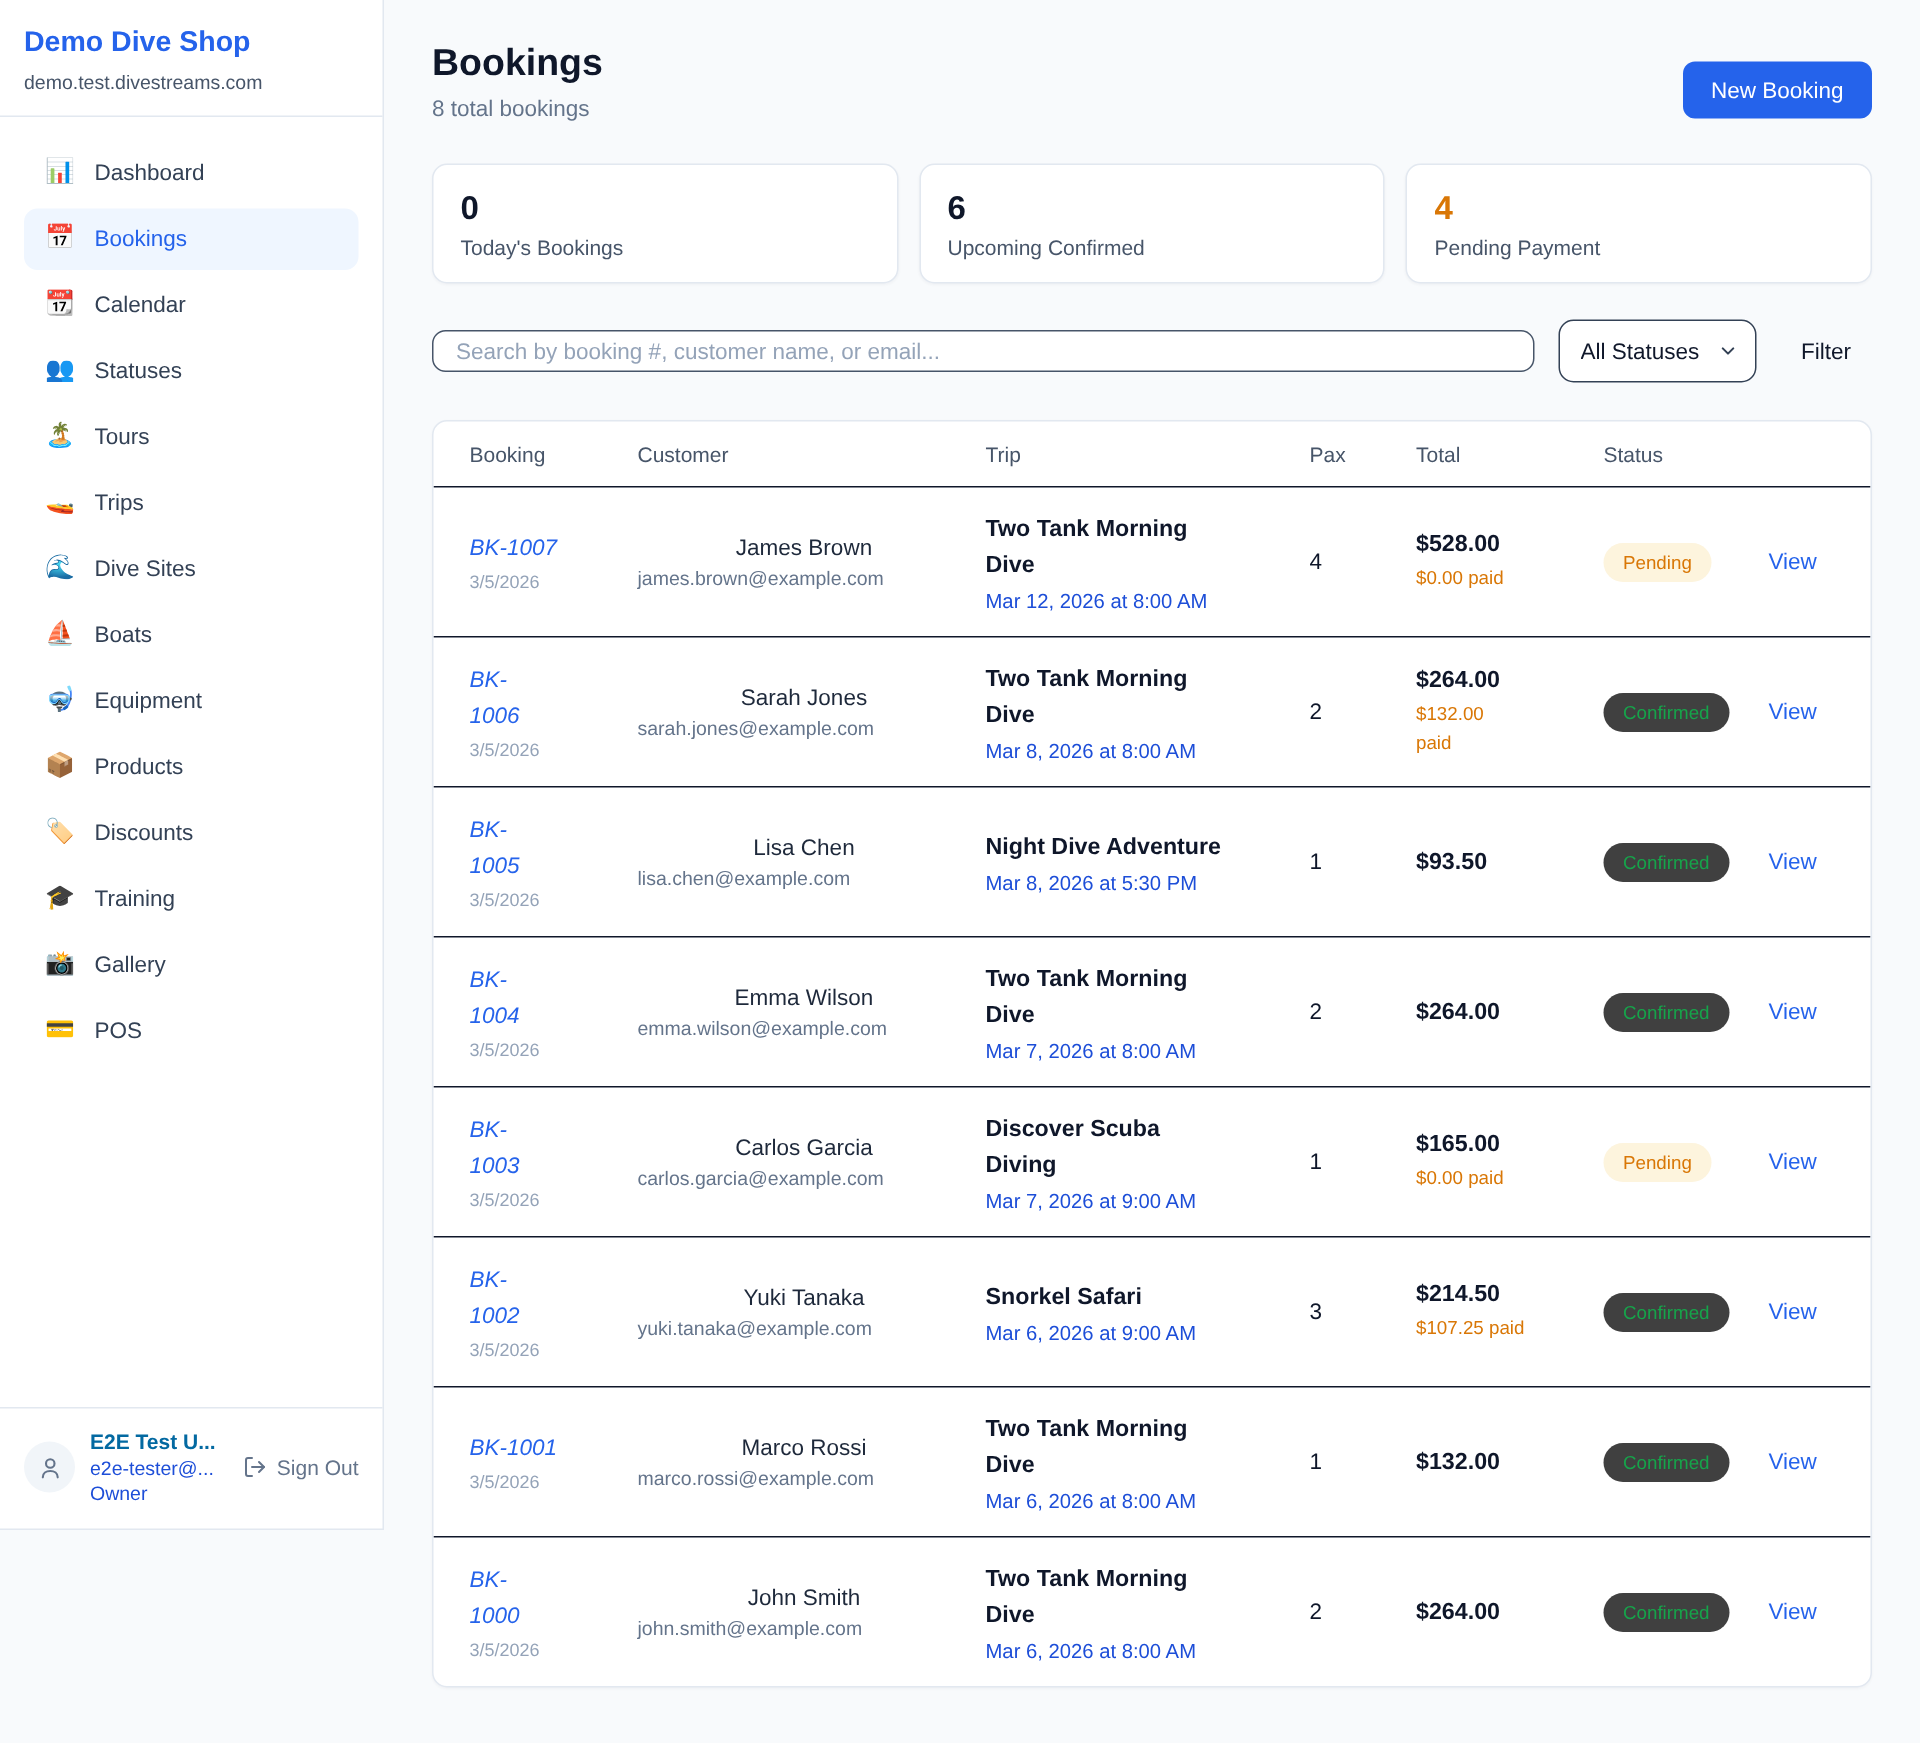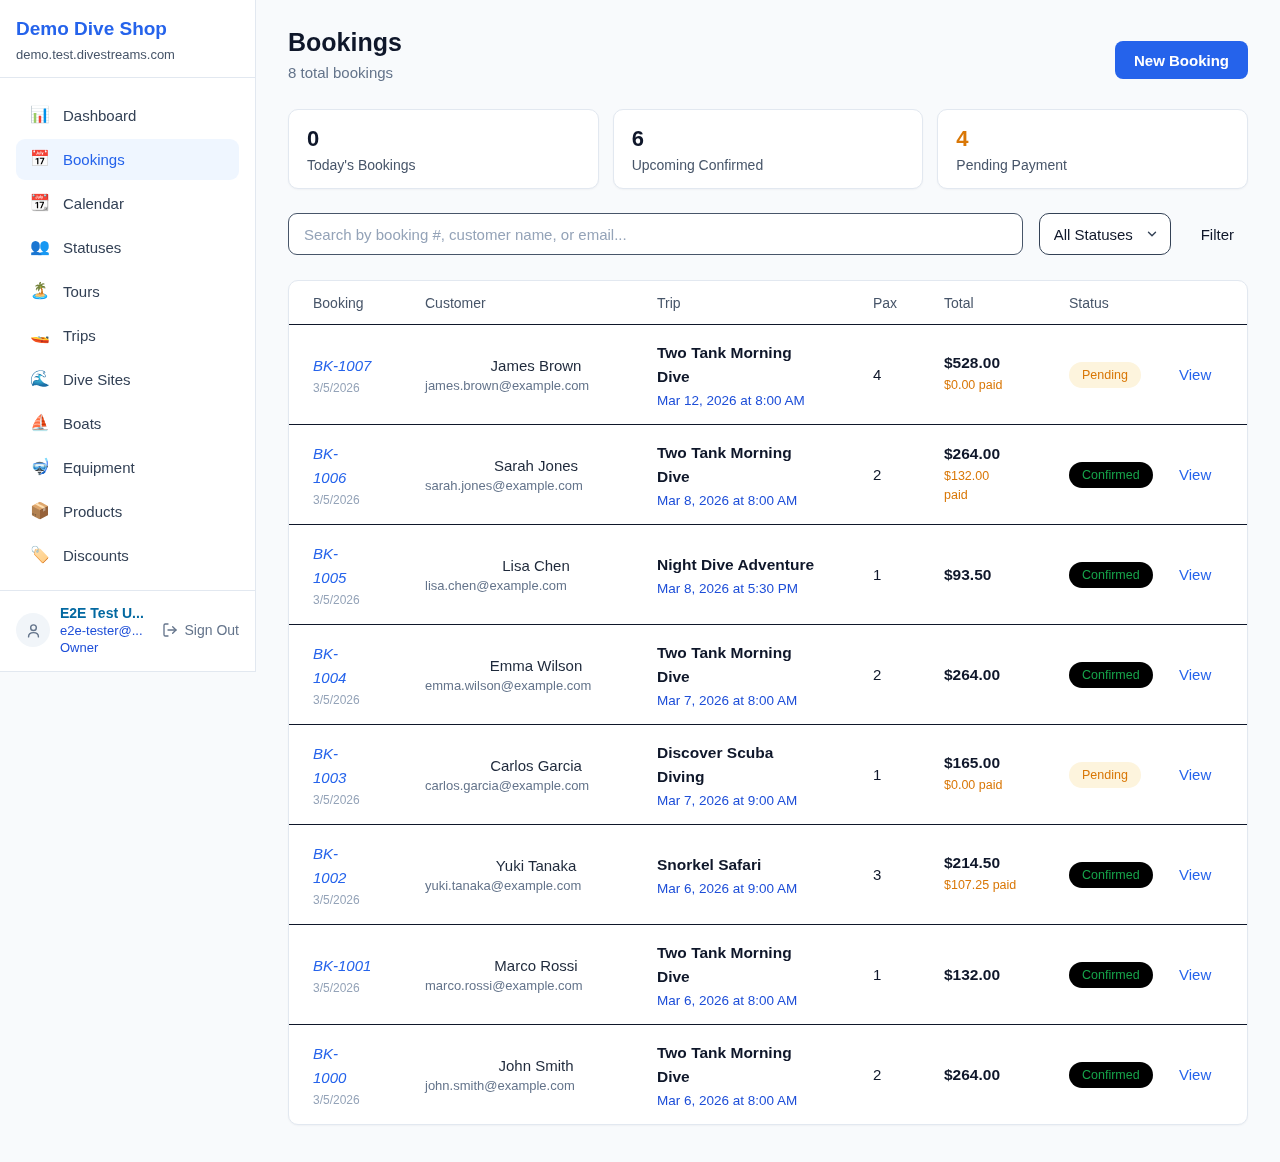--- a/index.html
+++ b/index.html
@@ -8,21 +8,21 @@
     width: 1280px; height: 1162px;
     background: #f8fafc;
     font-family: "Liberation Sans", sans-serif;
     color: #0f172a;
     -webkit-font-smoothing: antialiased;
   }
   .app { display: flex; align-items: flex-start; }
 
   
   .sidebar {
-    width: 256px; min-width: 256px; height: 672px;
+    width: 256px; min-width: 256px; height: 1020px;
     background: #ffffff;
     border-right: 1px solid #e2e8f0;
     border-bottom: 1px solid #e2e8f0;
     display: flex; flex-direction: column; justify-content: flex-end;
   }
   .brand { padding: 18px 16px 15px; border-bottom: 1px solid #e2e8f0; }
   .brand-name { color: #2563eb; font-size: 19px; font-weight: bold; line-height: 1.2; }
   .brand-domain { color: #475569; font-size: 13px; margin-top: 6px; }
   .nav { padding: 17px 16px 8px; flex: 1 1 auto; overflow: hidden; }
   .nav-item {
@@ -52,34 +52,34 @@
   }
 
   
   .main { flex: 1; padding: 28px 32px 0; }
   .page-header { display: flex; justify-content: space-between; align-items: flex-start; }
   .page-title { font-size: 25px; font-weight: bold; line-height: 1.15; color: #0f172a; }
   .page-subtitle { font-size: 15px; color: #64748b; margin-top: 7px; }
   .btn-primary {
     background: #2563eb; color: #ffffff; border: none; cursor: pointer;
     border-radius: 8px; padding: 0 19px; height: 38px; margin-top: 13px;
-    font-size: 15px; font-weight: 700; font-family: inherit; margin-left: 43px;
+    font-size: 15px; font-weight: 400; font-family: inherit; margin-left: 43px;
   }
 
   .stats { display: flex; gap: 14px; margin-top: 28px; }
   .stat-card {
     flex: 1; background: #ffffff; border: 1px solid #e2e8f0; border-radius: 10px;
     padding: 15px 18px; box-shadow: 0 1px 2px rgba(15,23,42,0.04);
   }
   .stat-value { font-size: 22px; font-weight: bold; line-height: 1.25; }
   .stat-label { font-size: 14px; color: #475569; margin-top: 5px; }
 
   .controls { display: flex; align-items: center; gap: 16px; margin-top: 24px; }
   .search-input {
-    flex: 1; height: 42px; padding: 0 15px;
+    flex: 1; height: 28px; padding: 0 15px;
     border: 1px solid #475569; border-radius: 9px; background: #ffffff;
     font-size: 15px; color: #0f172a; font-family: inherit; outline: none;
   }
   .search-input::placeholder { color: #94a3b8; }
   .select-wrap { position: relative; }
   .status-select {
     appearance: none; -webkit-appearance: none;
     height: 42px; padding: 0 36px 0 14px;
     border: 1px solid #334155; border-radius: 10px; background: #ffffff;
     font-size: 15px; color: #0f172a; font-family: inherit; cursor: pointer;
@@ -115,21 +115,21 @@
   .trip-time { font-size: 13.5px; color: #1d4ed8; margin-top: 4px; }
   .pax { font-size: 15px; color: #0f172a; }
   .total-amount { font-size: 15.5px; font-weight: bold; color: #0f172a; }
   .total-paid { font-size: 12.5px; color: #d97706; margin-top: 4px; white-space: pre-line; line-height: 1.5; }
   .total-paid:empty { display: none; }
   .badge {
     display: inline-block; padding: 6px 13px; border-radius: 999px;
     font-size: 12.5px; font-weight: 500;
   }
   .badge-pending { color: #d97706; background: #fdf4dd; }
-  .badge-confirmed { color: #16a34a; background: #000000; }
+  .badge-confirmed { color: #16a34a; background: #404040; }
   .view-link { color: #2563eb; font-size: 15px; cursor: pointer; }
 
   svg { display: block; }
 </style>
 </head>
 <body>
 
 <div class="app">
 
   <aside class="sidebar">

